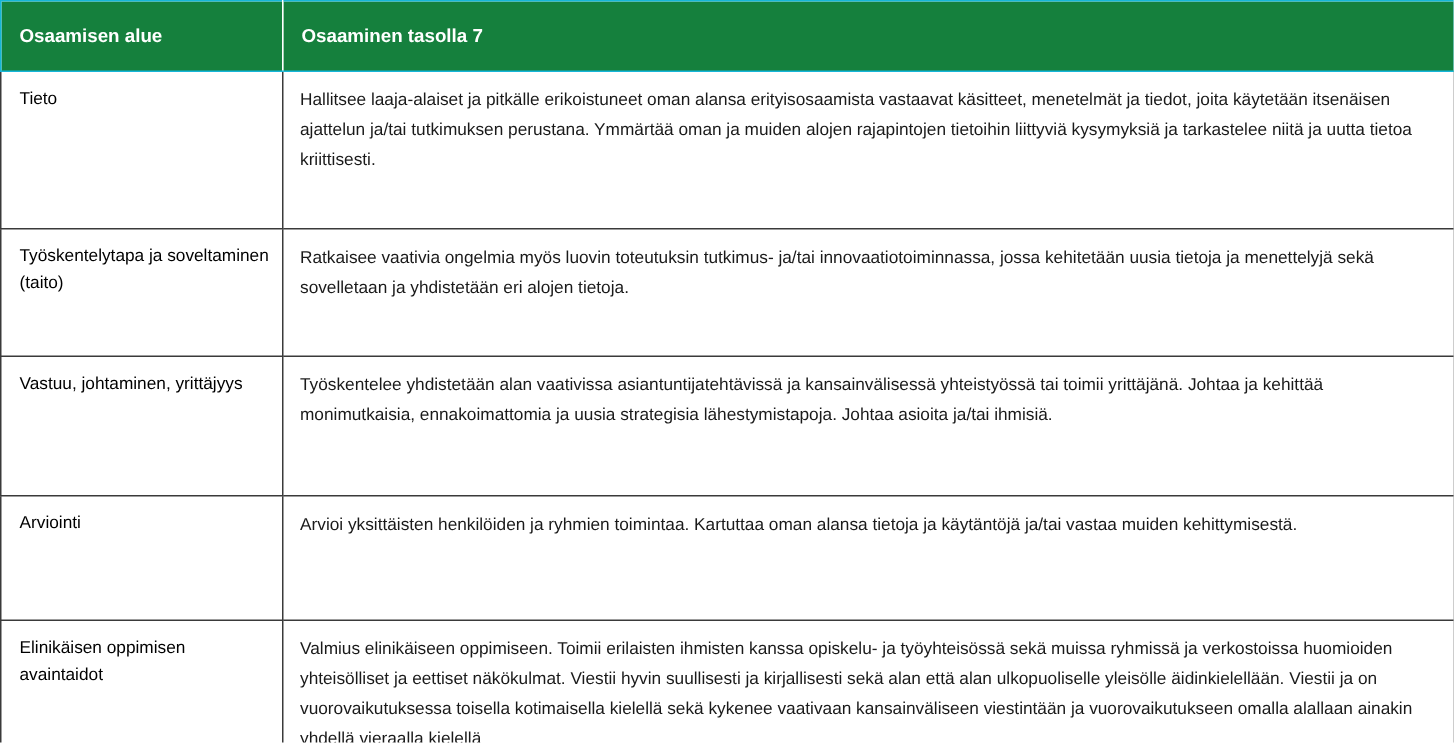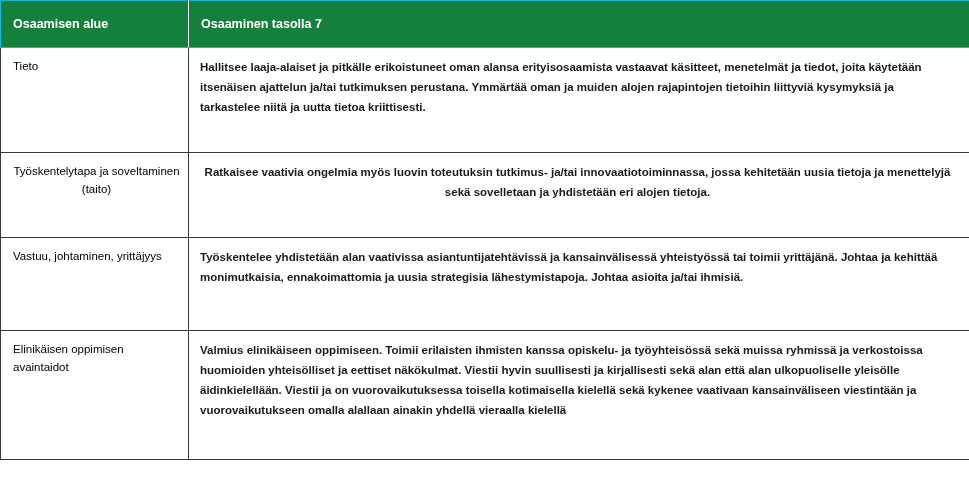--- a/index.html
+++ b/index.html
@@ -49,25 +49,24 @@
   tbody td.area {
     font-weight: normal;
     padding: 9px 8px 9px 12px;
     font-size: 11.5px;
     line-height: 1.6;
     color: #000000;
   }
   tbody td.desc {
     padding: 9px 14px 9px 11px;
     color: #1a1a1a;
-    font-weight: bold;
   }
   
   tr.r0 td { height: 86px; }
-  tr.r1 td { height: 66px; text-align: center; }
+  tr.r1 td { height: 66px; }
   tr.r2 td { height: 74px; }
   tr.r3 td { height: 64px; }
   tr.r4 td { height: 110px; }
 </style>
 </head>
 <body>
 
 <div class="table-wrap">
   <table class="comp-table">
     <colgroup>
@@ -86,19 +85,23 @@
         <td class="desc">Hallitsee laaja-alaiset ja pitkälle erikoistuneet oman alansa erityisosaamista vastaavat käsitteet, menetelmät ja tiedot, joita käytetään itsenäisen ajattelun ja/tai tutkimuksen perustana. Ymmärtää oman ja muiden alojen rajapintojen tietoihin liittyviä kysymyksiä ja tarkastelee niitä ja uutta tietoa kriittisesti.</td>
       </tr>
       <tr class="r1">
         <td class="area">Työskentelytapa ja soveltaminen (taito)</td>
         <td class="desc">Ratkaisee vaativia ongelmia myös luovin toteutuksin tutkimus- ja/tai innovaatiotoiminnassa, jossa kehitetään uusia tietoja ja menettelyjä sekä sovelletaan ja yhdistetään eri alojen tietoja.</td>
       </tr>
       <tr class="r2">
         <td class="area">Vastuu, johtaminen, yrittäjyys</td>
         <td class="desc">Työskentelee yhdistetään alan vaativissa asiantuntijatehtävissä ja kansainvälisessä yhteistyössä tai toimii yrittäjänä. Johtaa ja kehittää monimutkaisia, ennakoimattomia ja uusia strategisia lähestymistapoja. Johtaa asioita ja/tai ihmisiä.</td>
       </tr>
+      <tr class="r3">
+        <td class="area">Arviointi</td>
+        <td class="desc">Arvioi yksittäisten henkilöiden ja ryhmien toimintaa. Kartuttaa oman alansa tietoja ja käytäntöjä ja/tai vastaa muiden kehittymisestä.</td>
+      </tr>
       <tr class="r4">
         <td class="area">Elinikäisen oppimisen avaintaidot</td>
         <td class="desc">Valmius elinikäiseen oppimiseen. Toimii erilaisten ihmisten kanssa opiskelu- ja työyhteisössä sekä muissa ryhmissä ja verkostoissa huomioiden yhteisölliset ja eettiset näkökulmat. Viestii hyvin suullisesti ja kirjallisesti sekä alan että alan ulkopuoliselle yleisölle äidinkielellään. Viestii ja on vuorovaikutuksessa toisella kotimaisella kielellä sekä kykenee vaativaan kansainväliseen viestintään ja vuorovaikutukseen omalla alallaan ainakin yhdellä vieraalla kielellä</td>
       </tr>
     </tbody>
   </table>
 </div>
 
 </body></html>

